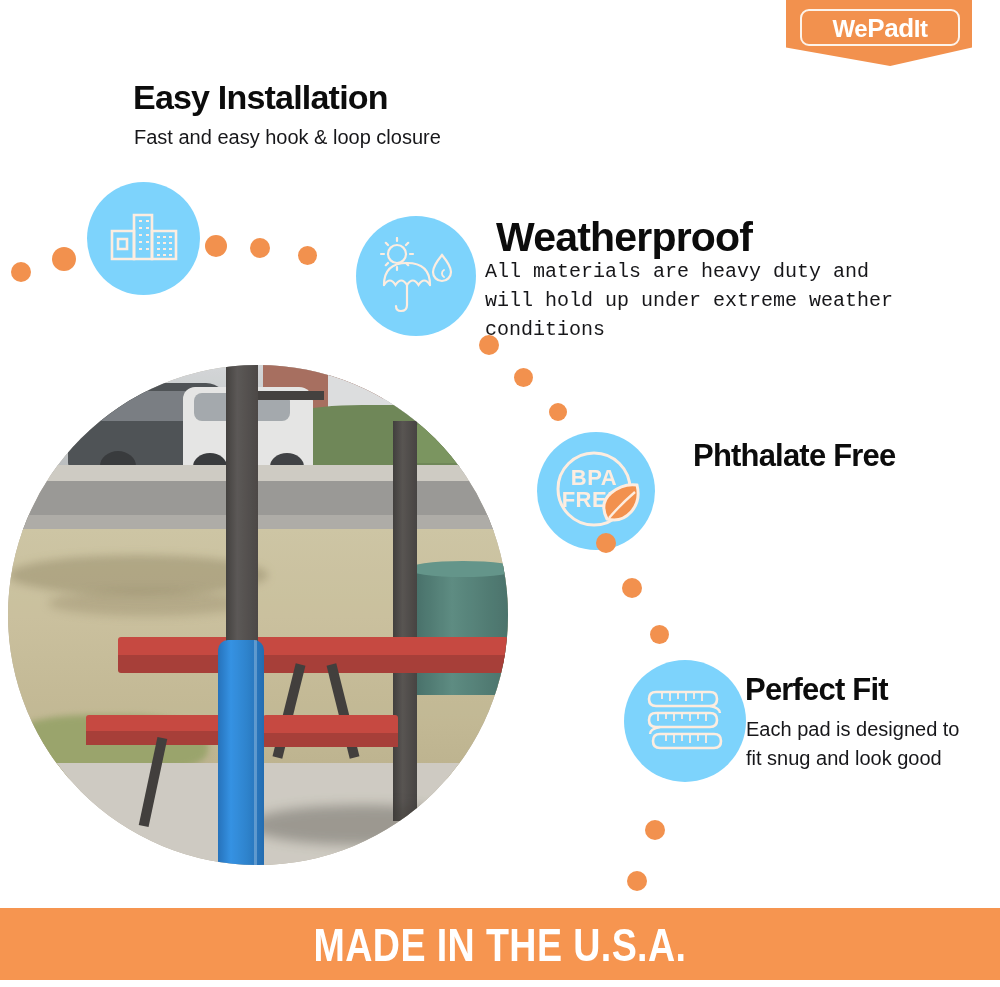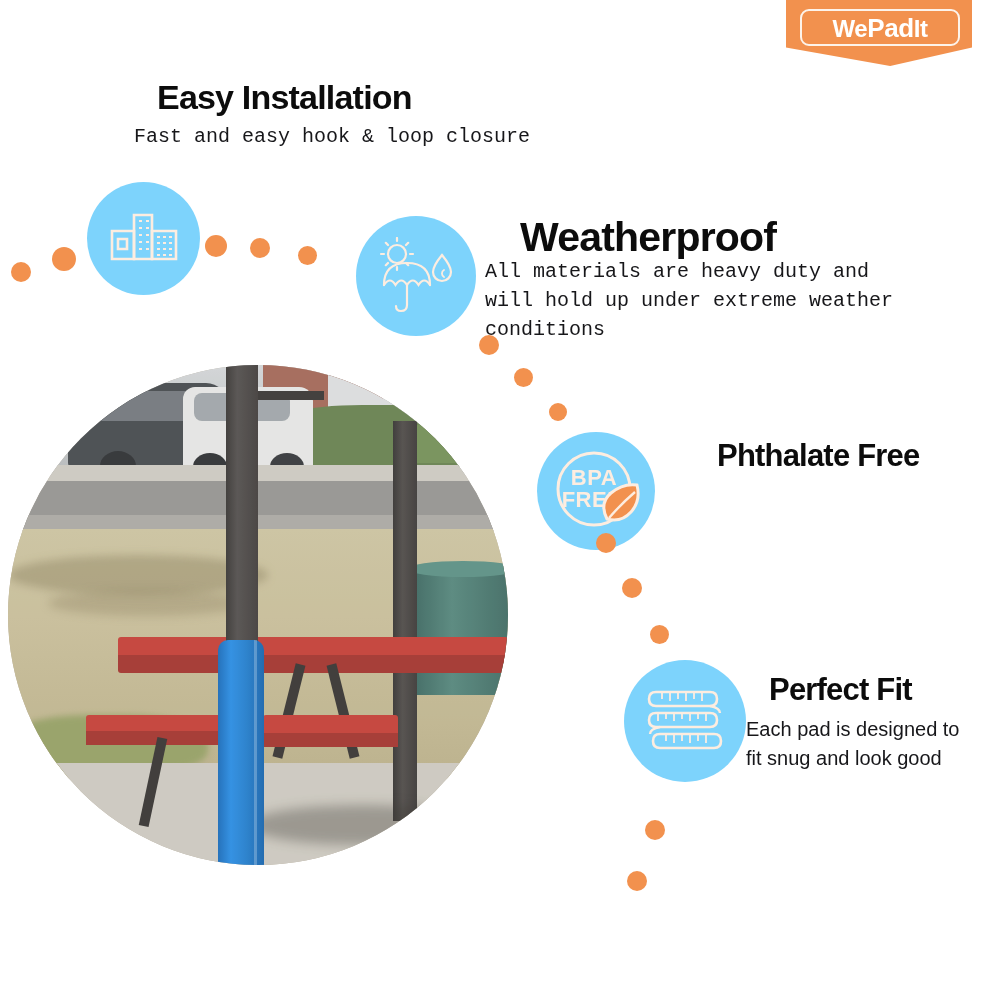--- a/index.html
+++ b/index.html
@@ -56,30 +56,29 @@
   .logo-text .lt-pad { font-weight: 800; font-size: 26px; }
   .logo-text .lt-it { font-weight: 700; }
 
   
   .feature-title {
     position: absolute;
     font-weight: 800;
     color: #0c0c0c;
     letter-spacing: -0.8px;
     white-space: nowrap;
-    margin-left: 24px;
   }
   .feature-desc {
     position: absolute;
     color: #17171a;
     font-weight: 400;
   }
 
   #title-easy      { left: 133px; top: 78px;  font-size: 34px; }
-  #desc-easy       { left: 134px; top: 124px; font-size: 20px; line-height: 26px; width: 430px; font-family: Liberation Mono, monospace; }
+  #desc-easy       { left: 134px; top: 124px; font-size: 20px; line-height: 26px; width: 430px; }
 
   #title-weather   { left: 496px; top: 214px; font-size: 41px; }
   #desc-weather    { left: 485px; top: 257px; font-size: 20px; line-height: 29px; width: 425px; font-family: Liberation Mono, monospace; }
 
   #title-phthalate { left: 693px; top: 438px; font-size: 31px; }
   #desc-phthalate  { left: 674px; top: 481px; font-size: 20px; line-height: 29px; width: 265px; }
 
   #title-fit       { left: 745px; top: 672px; font-size: 31px; }
   #desc-fit        { left: 746px; top: 715px; font-size: 20px; line-height: 29px; width: 230px; }
 
@@ -445,14 +444,17 @@
     <div class="ph ph-bench-r"></div>
     <div class="ph ph-bench-r2"></div>
     <div class="ph ph-leg3"></div>
     <div class="ph ph-pole-arm"></div>
     <div class="ph ph-pole-main"></div>
     <div class="ph ph-pad"></div>
     <div class="ph ph-pad-seam"></div>
     <div class="ph ph-haze"></div>
   </div>
 
+  <div id="usa-banner">
+    <span id="usa-text">MADE IN THE U.S.A.</span>
+  </div>
 
 </div>
 
 </body></html>

